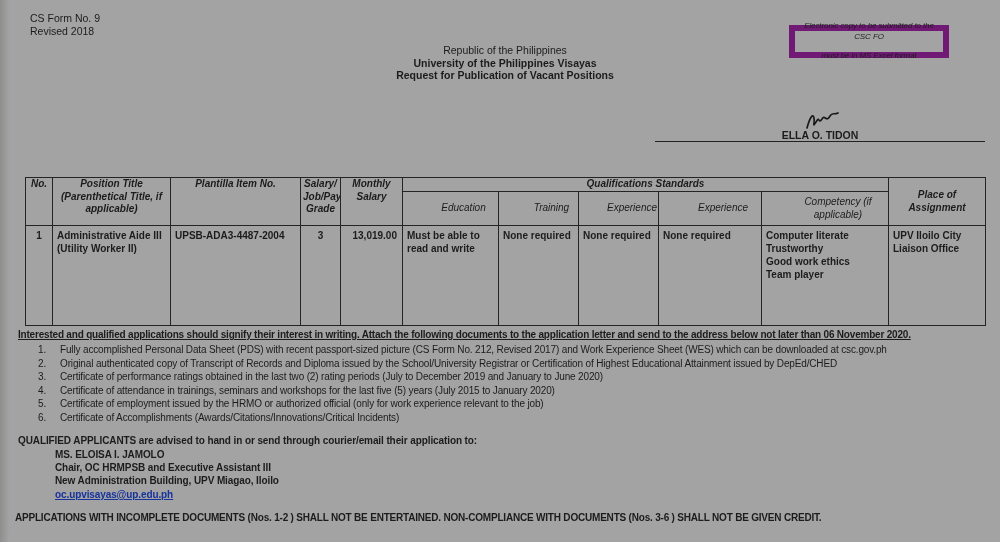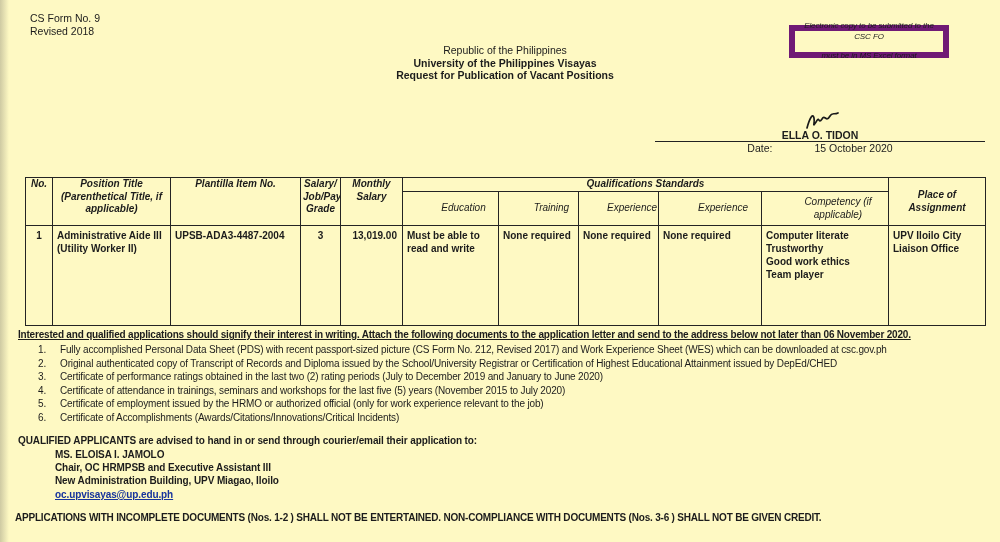--- a/index.html
+++ b/index.html
@@ -1,18 +1,18 @@
 <!DOCTYPE html>
 <html><head>
 <meta charset="utf-8">
 <style>
   * { margin:0; padding:0; box-sizing:border-box; }
   html,body { width:1000px; height:542px; overflow:hidden; }
   body { font-family:"Liberation Sans", sans-serif; background:#e9e7e3; }
-  .page { position:relative; width:1000px; height:542px; background:#fef9c3; color:#1c1c1c; overflow:hidden; }
+  .page { position:relative; width:1000px; height:542px; background:#a3a3a3; color:#1c1c1c; overflow:hidden; }
   .scan-edge { position:absolute; left:0; top:0; width:9px; height:100%;
     background:linear-gradient(to right, rgba(96,93,88,.30), rgba(96,93,88,0)); }
 
   
   .form-meta { position:absolute; left:30px; top:12px; font-size:10.5px; line-height:13px; }
   .notice-box { position:absolute; left:789px; top:25px; width:160px; height:33px;
     border:6px solid #701a75; display:flex; flex-direction:column; align-items:center; justify-content:center;
     font-style:italic; font-size:8px; line-height:1.35; letter-spacing:-0.1px; text-align:center;gap:8px; }
 
   
@@ -86,24 +86,20 @@
   </div>
 
 
   <div class="sig-block">
     <div class="sig-mark">
       <svg width="38" height="20" viewBox="0 0 38 20">
         <path d="M2 18 C5 7, 8 3, 9 8 C10 13, 7 18, 11 12 C15 5, 13 15, 17 9 C20 4, 21 13, 25 6 C27 2, 29 5, 33 3" fill="none" stroke="#1a1a1a" stroke-width="1.7" stroke-linecap="round"></path>
       </svg>
     </div>
     <div class="sig-line">ELLA O. TIDON</div>
-    <div class="sig-date">
-      <span>Date:</span>
-      <span>15 October 2020</span>
-    </div>
   </div>
 
   <table class="vtable">
     <colgroup>
       <col style="width:27px">
         <col style="width:118px">
         <col style="width:130px">
         <col style="width:40px">
       <col style="width:62px">
         <col style="width:96px">
@@ -166,21 +162,21 @@
     <div class="doc-item">
       <span class="num">2.</span>
       <span>Original authenticated copy of Transcript of Records and Diploma issued by the School/University Registrar or Certification of Highest Educational Attainment issued by DepEd/CHED</span>
     </div>
     <div class="doc-item">
       <span class="num">3.</span>
       <span>Certificate of performance ratings obtained in the last two (2) rating periods (July to December 2019 and January to June 2020)</span>
     </div>
     <div class="doc-item">
       <span class="num">4.</span>
-      <span>Certificate of attendance in trainings, seminars and workshops for the last five (5) years  (November 2015 to July 2020)</span>
+      <span>Certificate of attendance in trainings, seminars and workshops for the last five (5) years  (July 2015 to January 2020)</span>
     </div>
     <div class="doc-item">
       <span class="num">5.</span>
       <span>Certificate of employment issued by the HRMO or authorized official (only for work experience relevant to the job)</span>
     </div>
     <div class="doc-item">
       <span class="num">6.</span>
       <span>Certificate of Accomplishments (Awards/Citations/Innovations/Critical Incidents)</span>
     </div>
   </div>

